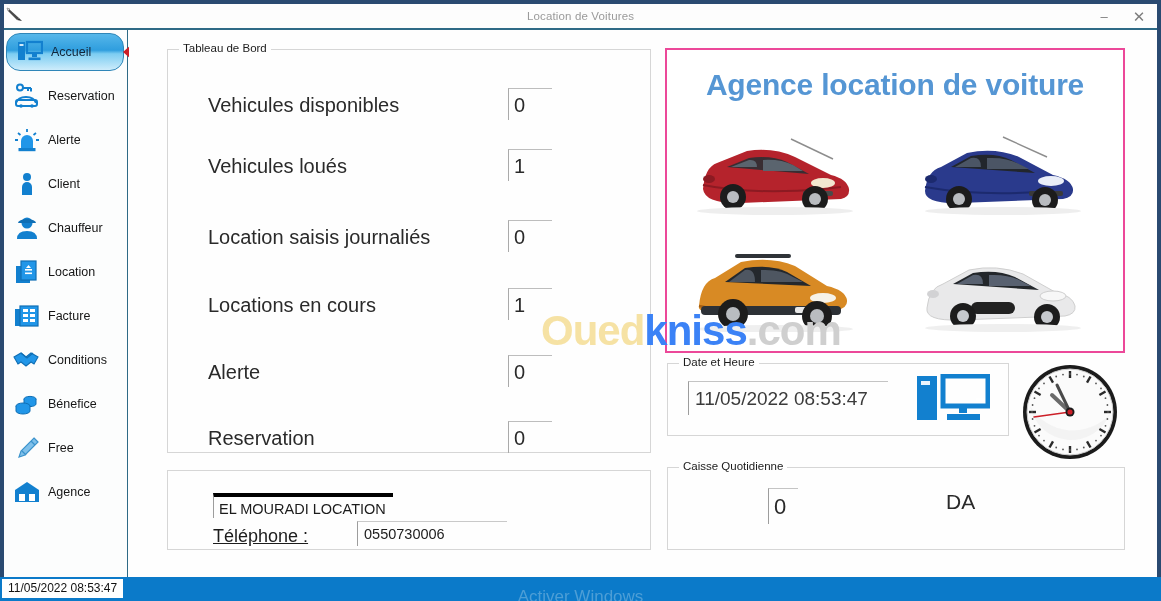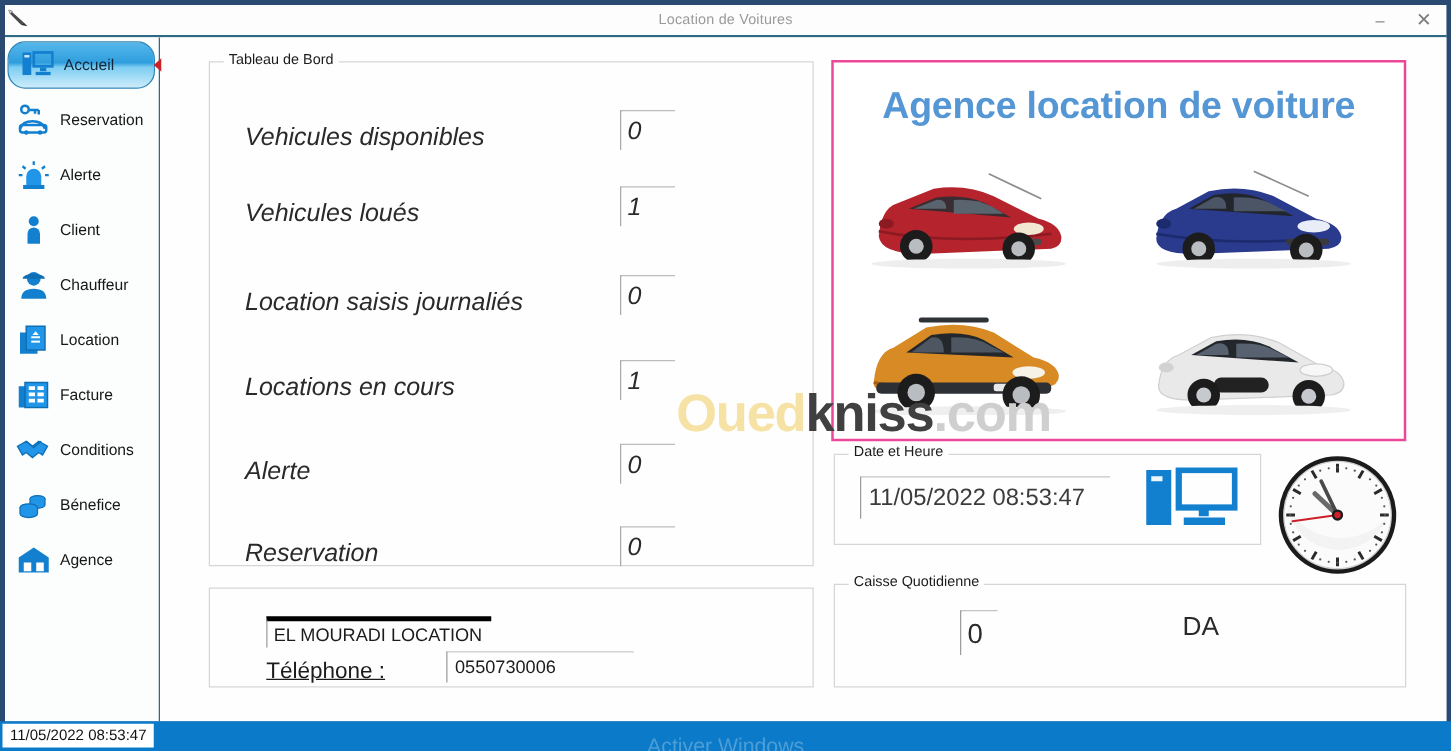--- a/index.html
+++ b/index.html
@@ -152,26 +152,25 @@
   }
 
   #gb-tableau { left: 38px; top: 19px; width: 484px; height: 404px; }
   #gb-agence  { left: 38px; top: 440px; width: 484px; height: 80px; }
   #gb-date    { left: 538px; top: 333px; width: 342px; height: 73px; }
   #gb-caisse  { left: 538px; top: 437px; width: 458px; height: 83px; }
 
   
   .dash-row {
     position: absolute;
-    left: 28px;
+    left: 40px;
     width: 390px;
     height: 34px;
     display: flex;
-    align-items: flex-end;
-    font-style: italic;
+    align-items: center;
   }
   .dash-row .dl {
     font-size: 20px;
     color: #2a2a2a;
     font-weight: 300;
     white-space: nowrap;
   }
   .dash-row .dv {
     position: absolute;
     left: 300px;
@@ -297,21 +296,21 @@
   .watermark {
     position: absolute;
     left: 412px; top: 277px;
     font-size: 42px;
     font-weight: bold;
     letter-spacing: -1px;
     pointer-events: none;
     white-space: nowrap;
   }
   .wm-a { color: #f6e2a4; }
-  .wm-b { color: #404040; }
+  .wm-b { color: #3b82f6; }
   .wm-c { color: #cfcfcf; }
 
   
   .taskbar {
     position: absolute;
     left: 0; bottom: 0;
     width: 1161px; height: 24px;
     background: #0b7ac9;
   }
   .taskbar-clock {
@@ -470,20 +469,30 @@
             <svg width="28" height="26" viewBox="0 0 28 26">
               <ellipse cx="17" cy="8" rx="6" ry="2.6" fill="#2196e8" stroke="#0f6fb5"></ellipse>
               <path d="M11 8 v5 a6 2.6 0 0 0 12 0 V8" fill="#2196e8" stroke="#0f6fb5"></path>
               <ellipse cx="10" cy="15" rx="7" ry="3" fill="#2196e8" stroke="#0f6fb5"></ellipse>
               <path d="M3 15 v5 a7 3 0 0 0 14 0 v-5" fill="#2196e8" stroke="#0f6fb5"></path>
             </svg>
           </span>
           <span class="lbl">Bénefice</span>
         </div>
 
+        <div class="side-item">
+          <span class="ico">
+            <svg width="28" height="26" viewBox="0 0 28 26">
+              <path d="M21 3 l4 4 l-13 13 l-6 2 l2-6 z" fill="#7fc0ea" stroke="#3c93cc" stroke-width="1.2"></path>
+              <path d="M18 6 l4 4" stroke="#3c93cc" stroke-width="1.2"></path>
+              <path d="M9 16 l4 4" stroke="#3c93cc" stroke-width="1.2"></path>
+            </svg>
+          </span>
+          <span class="lbl">Free</span>
+        </div>
 
         <div class="side-item">
           <span class="ico">
             <svg width="28" height="26" viewBox="0 0 28 26">
               <path d="M2 11 L14 3 L26 11 v12 H2 z" fill="#1280cf"></path>
               <rect x="6" y="15" width="6" height="7" fill="#fff"></rect>
               <rect x="16" y="15" width="6" height="7" fill="#fff"></rect>
             </svg>
           </span>
           <span class="lbl">Agence</span>

